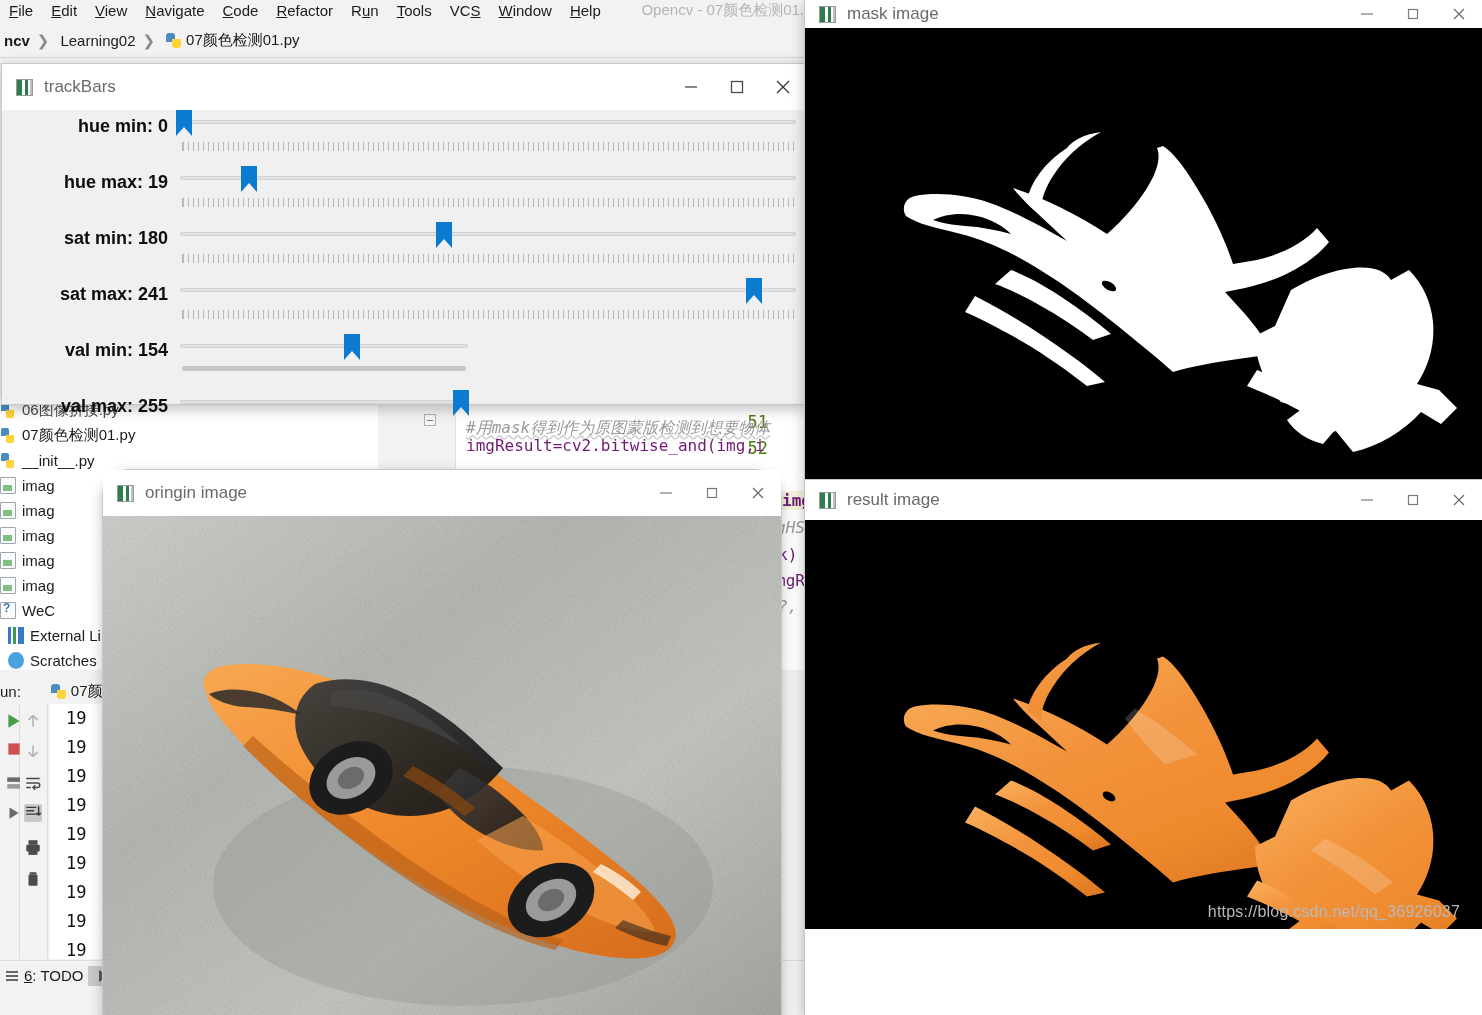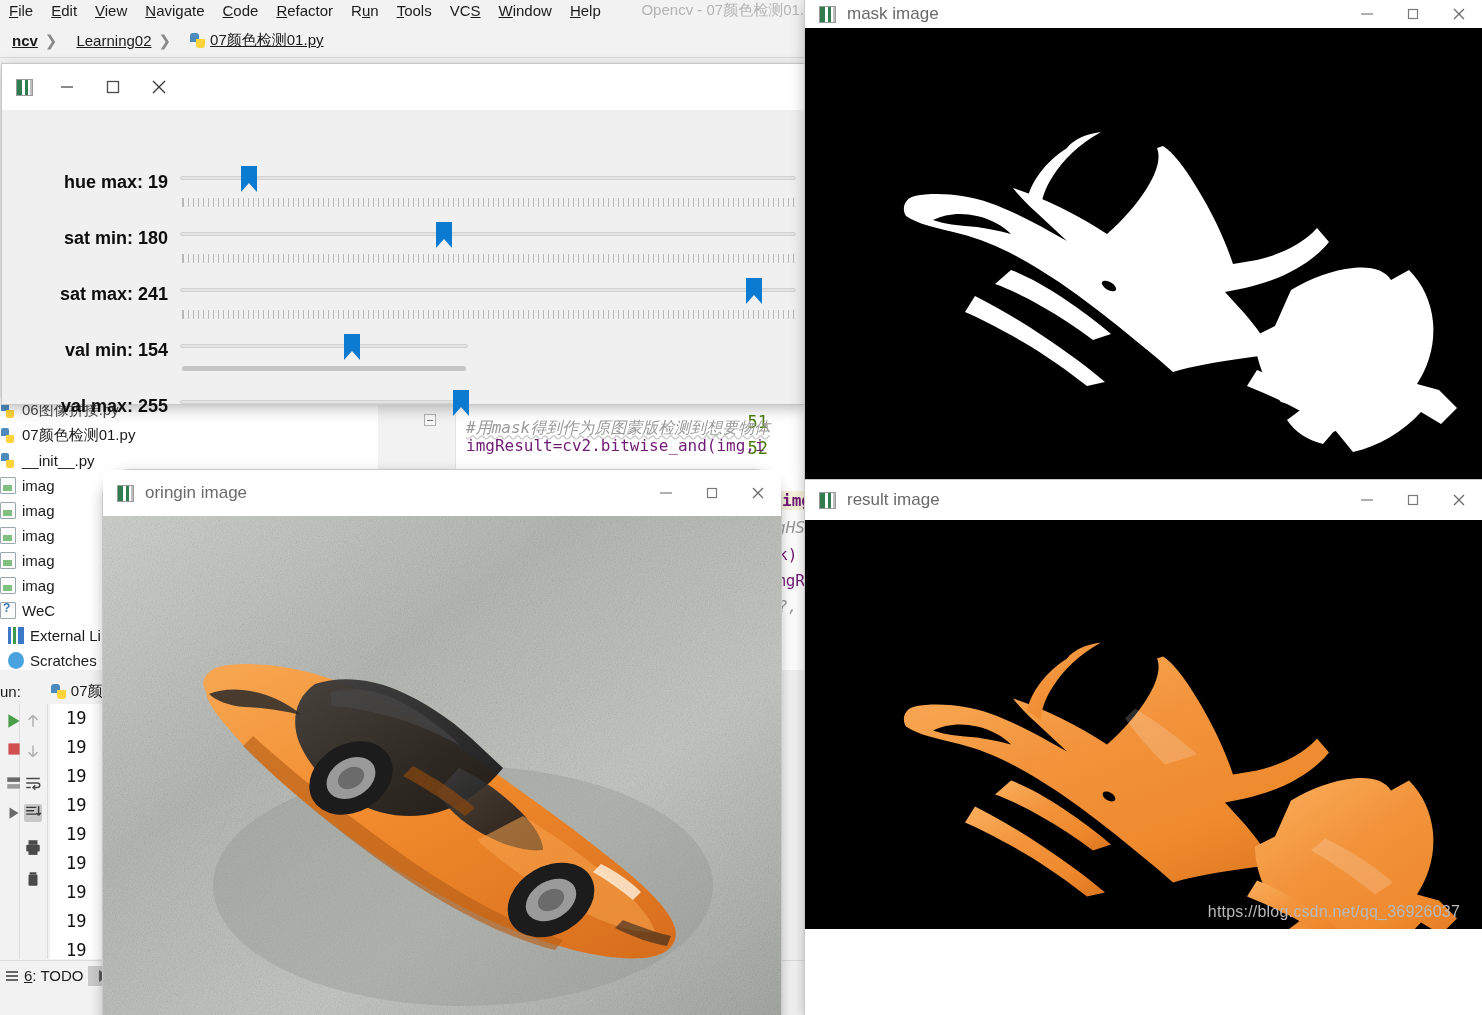--- a/index.html
+++ b/index.html
@@ -24,21 +24,21 @@
   .menu-item .mn { text-decoration: underline; }
   .ide-wintitle {
     position:absolute; right:6px; top:1px; font-size:15px; color:#b4b4b4; white-space:nowrap;
   }
 
   .ide-breadcrumb {
     position:absolute; left:0; top:24px; width:810px; height:34px;
     background:#f2f2f2; display:flex; align-items:center; font-size:15px; color:#1b1b1b;
     border-bottom:1px solid #d9d9d9;
   }
-  .bc-seg { display:flex; align-items:center; padding-left:12px;text-decoration:underline; }
+  .bc-seg { display:flex; align-items:center; padding-left:4px; }
   .bc-sep { color:#8a8a8a; padding:0 7px; font-size:15px; }
   .bc-bold { font-weight:bold; }
   .py-ico { display:inline-block; width:15px; height:15px; position:relative; margin-right:5px; vertical-align:-2px;}
   .py-ico::before{ content:""; position:absolute; left:0; top:0; width:9px;height:9px;background:#4b8bbe; border-radius:3px 3px 0 0;}
   .py-ico::after{ content:""; position:absolute; right:0; bottom:0; width:9px;height:9px;background:#ffd43b; border-radius:0 0 3px 3px;}
 
   
   .tree { position:absolute; left:0; top:398px; width:378px; height:272px; background:#fff; font-size:15px; color:#1b1b1b;}
   .tree-row { display:flex; align-items:center; height:25px; white-space:nowrap; }
   .tree-row.lvl0 { padding-left:8px; }
@@ -279,38 +279,48 @@
     <span>: TODO</span>
   </div>
   <div class="sb-play">
         <span class="tri-r"></span>
       </div>
 </div>
 
 <div class="win" id="trackbars">
   <div class="win-title">
     <span class="win-ico"></span>
+    <span class="win-name">trackBars</span>
     <span class="wbtn">
       <svg width="18" height="18" viewBox="0 0 18 18">
             <path d="M3 9 H15" stroke="#4a4a4a" stroke-width="1.3"></path>
           </svg>
         </span>
     <span class="wbtn">
       <svg width="18" height="18" viewBox="0 0 18 18">
             <rect x="3.5" y="3.5" width="11" height="11" stroke="#4a4a4a" stroke-width="1.3" fill="none"></rect>
           </svg>
         </span>
     <span class="wbtn">
       <svg width="20" height="20" viewBox="0 0 20 20">
             <path d="M4 4 L16 16 M16 4 L4 16" stroke="#3a3a3a" stroke-width="1.4"></path>
           </svg>
         </span>
   </div>
   <div class="tb-body">
 
+    <div class="tb-row" style="top:0px;">
+      <div class="tb-label" style="left:0px; top:6px; width:166px;">hue min: 0</div>
+      <div class="tb-track" style="left:178px; width:616px;"></div>
+      <div class="tb-ticks" style="left:180px; width:612px;"></div>
+      <div class="tb-thumb" style="left:174px;">
+            <div class="head"></div>
+            <div class="tip"></div>
+          </div>
+    </div>
 
     <div class="tb-row" style="top:56px;">
       <div class="tb-label" style="left:0px; top:6px; width:166px;">hue max: 19</div>
       <div class="tb-track" style="left:178px; width:616px;"></div>
       <div class="tb-ticks" style="left:180px; width:612px;"></div>
       <div class="tb-thumb" style="left:239px;">
             <div class="head"></div>
             <div class="tip"></div>
           </div>
     </div>

